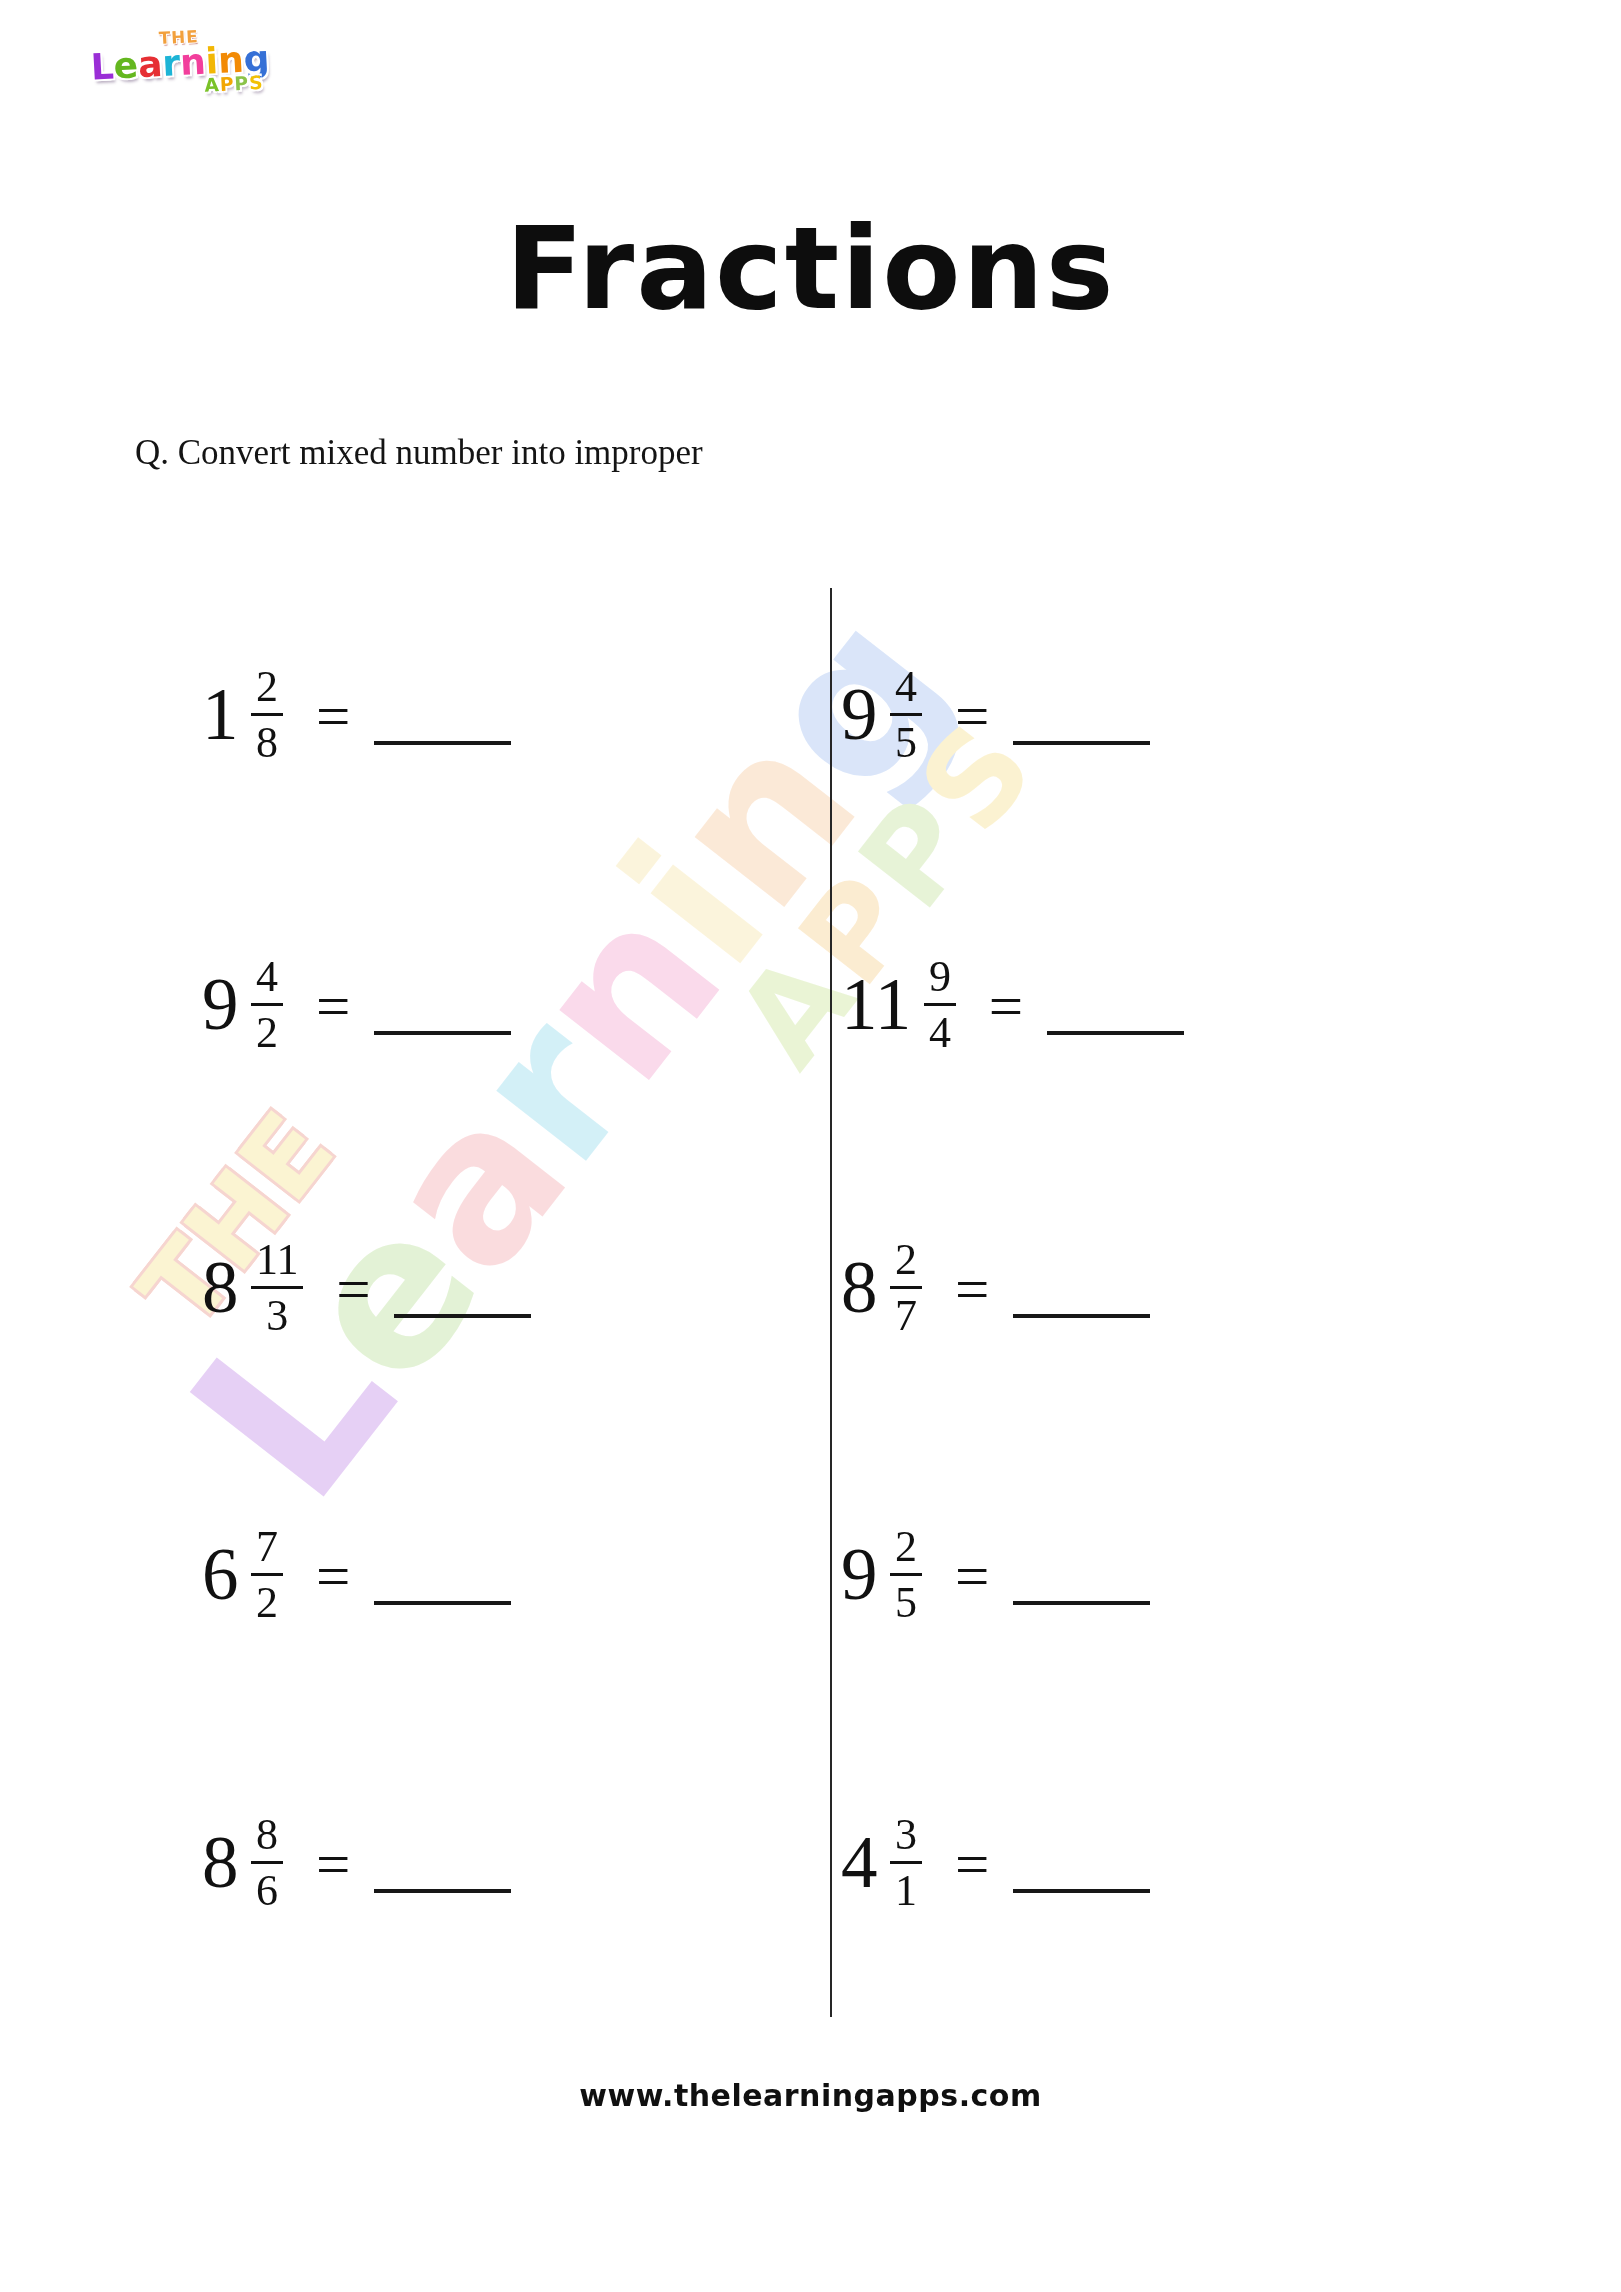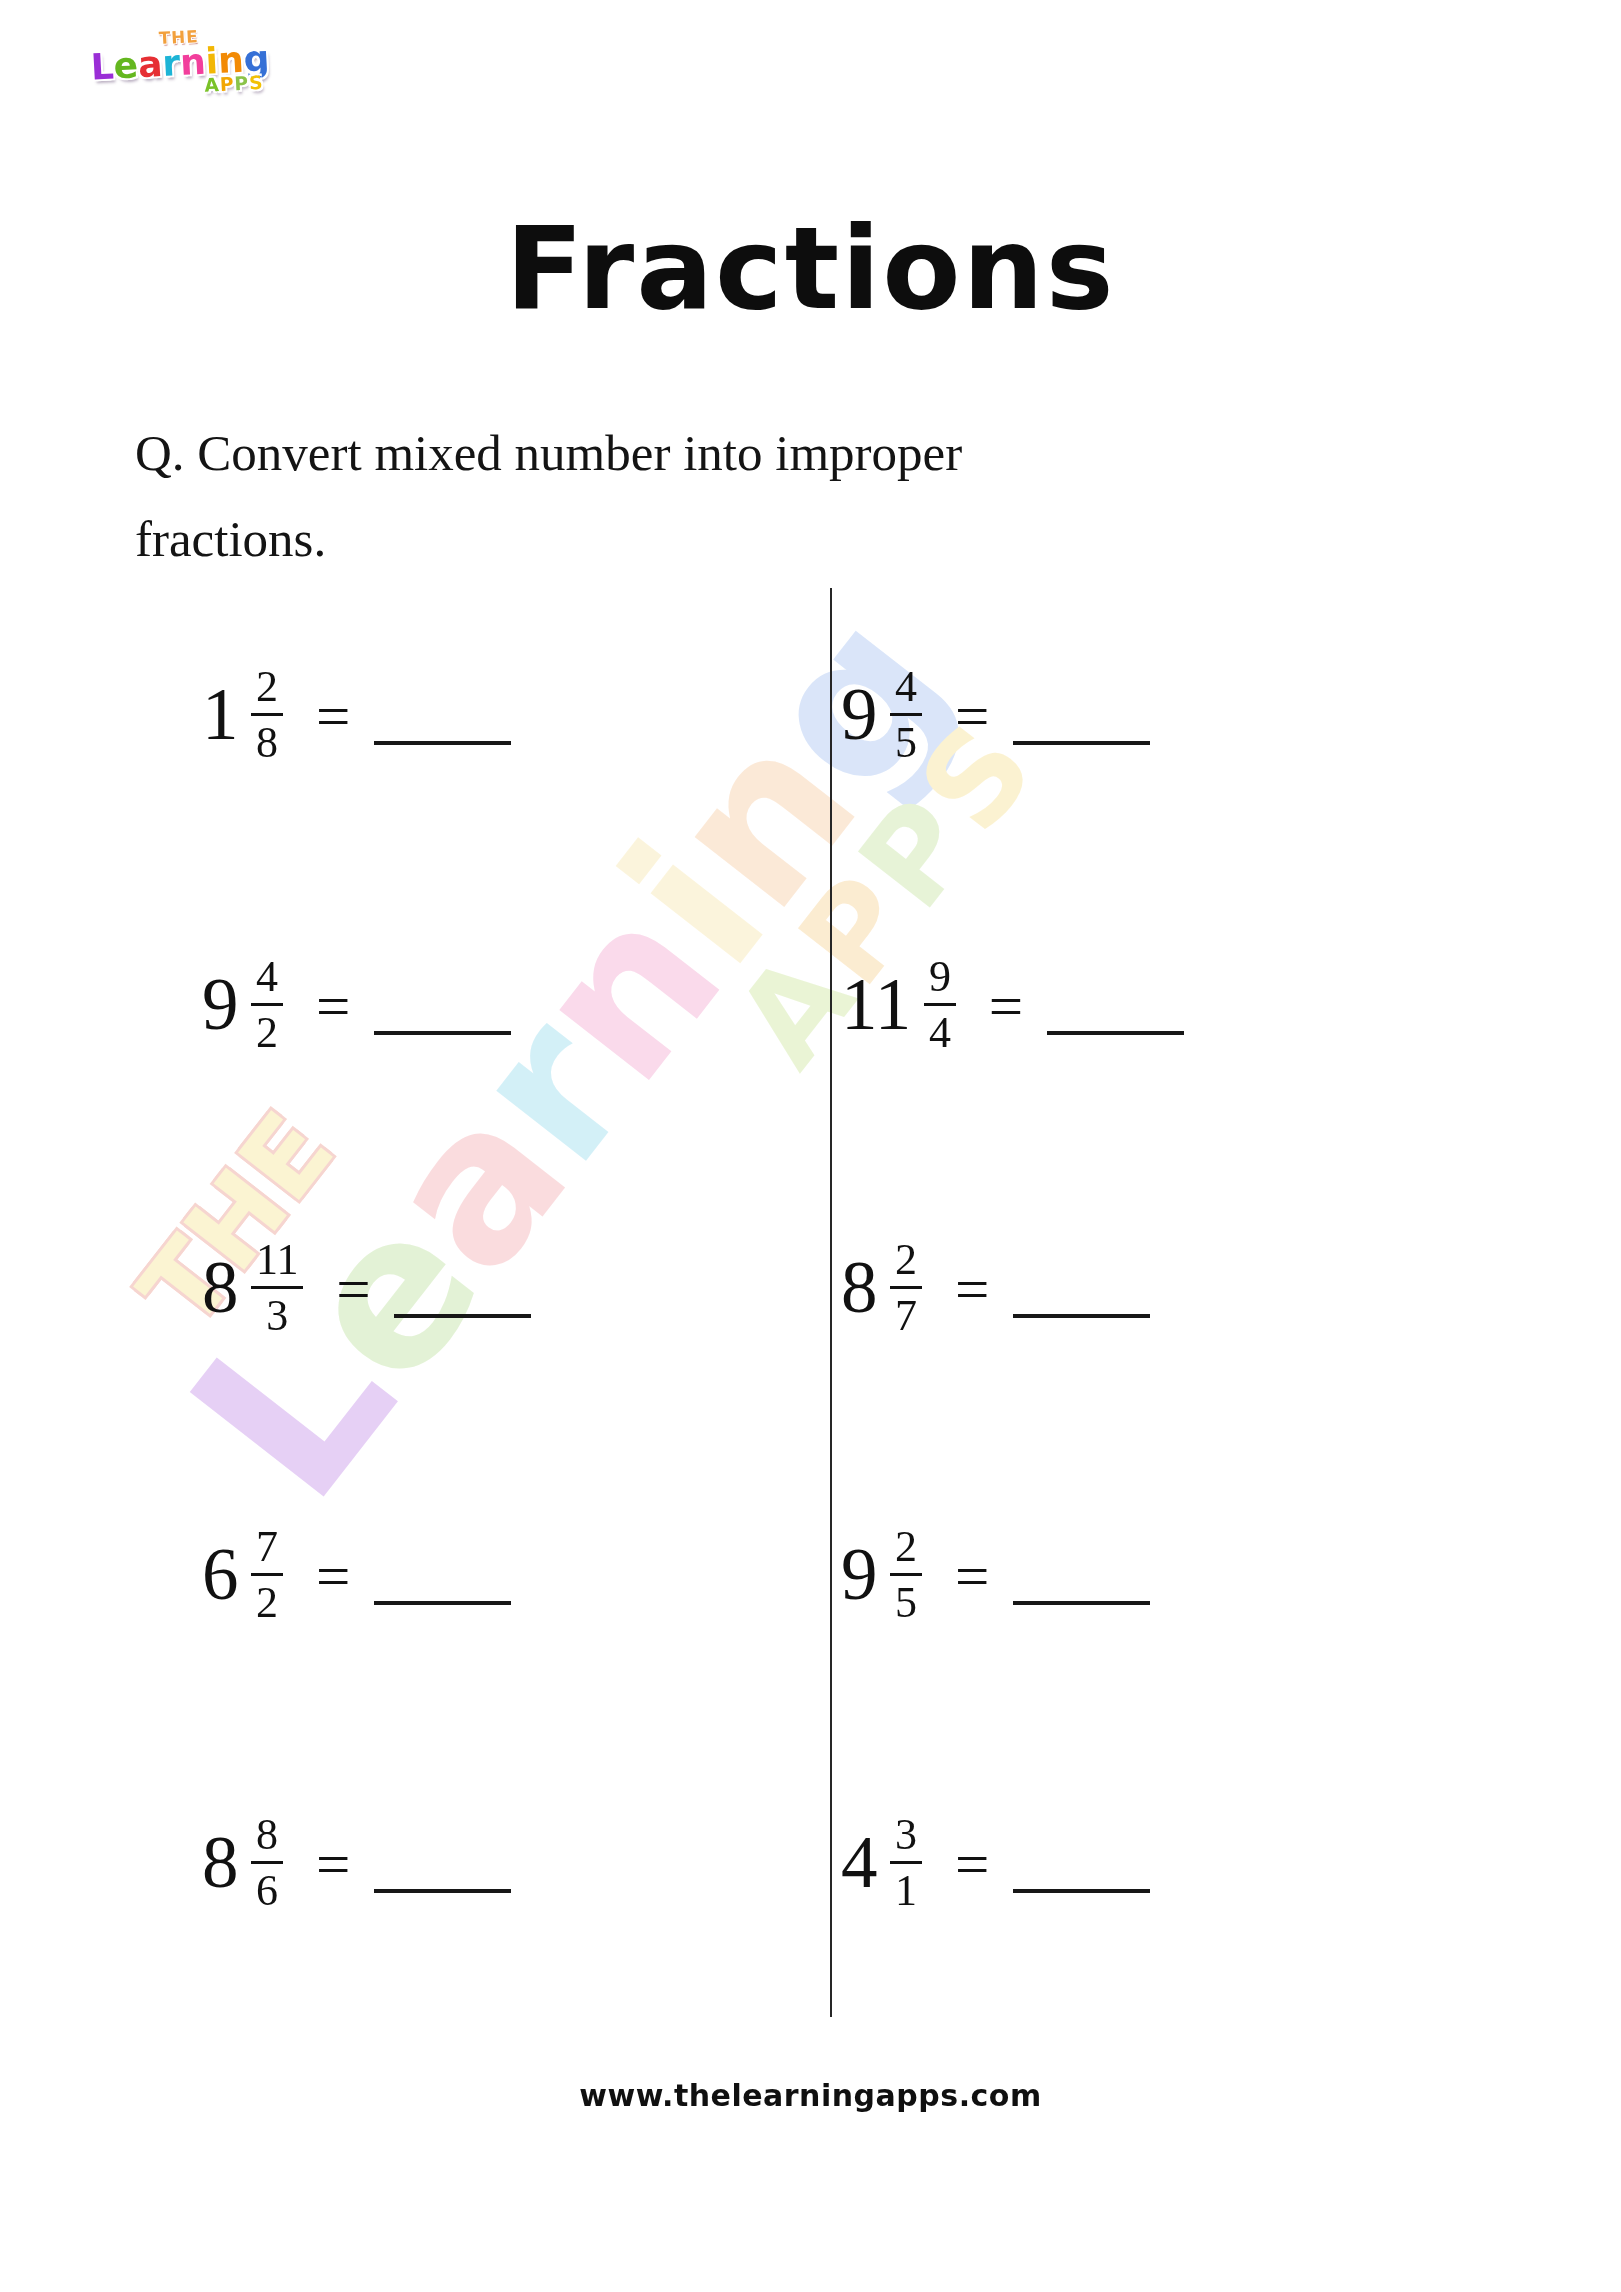--- a/index.html
+++ b/index.html
@@ -17,21 +17,21 @@
     text-shadow:-1px -1px 0 #fff, 1px -1px 0 #fff, -1px 1px 0 #fff, 1px 1px 0 #fff, 1px 2px 1px rgba(160,40,30,.55); }
   .logo-learning { font-size:36px; line-height:1; margin-top:-2px; white-space:nowrap; }
   .logo-learning span, .logo-apps span {
     text-shadow:-2px -2px 0 #fff, 2px -2px 0 #fff, -2px 2px 0 #fff, 2px 2px 0 #fff, 2px 3.9px 2.9px rgba(60,30,80,.35); }
   .logo-apps { font-size:18.6px; line-height:1; margin-top:-2.9px; text-align:right; padding-right:15.7px; letter-spacing:1px; }
 
   
   .title { position:absolute; top:202px; left:0; width:100%; text-align:center;
     font-family:"DejaVu Sans", sans-serif; font-weight:900; font-size:114px;
     letter-spacing:2px; color:#0d0d0d; z-index:2; }
-  .question { position:absolute; left:135px; top:410px; font-size:51px; line-height:86px;
+  .question { position:absolute; left:135px; top:410px; font-size:35px; line-height:86px;
     color:#141414; z-index:2; }
 
   
   .watermark { position:absolute; left:568px; top:1049px;
     transform:translate(-50%,-50%) rotate(-52deg);
     font-family:"DejaVu Sans", sans-serif; font-weight:900; z-index:1;
     opacity:.55; pointer-events:none; white-space:nowrap; }
   .wm-the { font-size:106px; margin-left:69px; margin-bottom:-25.5px; color:#f8ecae;
     text-shadow:-2.9px -2.9px 0 #f0b4aa, 2.9px -2.9px 0 #f0b4aa, -2.9px 2.9px 0 #f0b4aa, 2.9px 2.9px 0 #f0b4aa; }
   .wm-learning { font-size:208px; line-height:1.05; }
@@ -68,21 +68,20 @@
 <div class="logo">
   <div class="logo-the">THE</div>
   <div class="logo-learning" id="logo-learning"><span style="color: rgb(154, 46, 214);">L</span><span style="color: rgb(100, 183, 31);">e</span><span style="color: rgb(230, 47, 52);">a</span><span style="color: rgb(29, 180, 214);">r</span><span style="color: rgb(242, 62, 156);">n</span><span style="color: rgb(242, 183, 5);">i</span><span style="color: rgb(242, 138, 5);">n</span><span style="color: rgb(54, 112, 214);">g</span></div>
   <div class="logo-apps" id="logo-apps"><span style="color: rgb(122, 194, 41);">A</span><span style="color: rgb(242, 167, 5);">P</span><span style="color: rgb(139, 195, 74);">P</span><span style="color: rgb(242, 193, 5);">S</span></div>
 </div>
 
 <div class="title">Fractions</div>
 
 <div class="question">
   <div>Q. Convert mixed number into improper</div>
-  <div>fractions.</div>
 </div>
 
 <div class="divider"></div>
 
 <div class="problem" style="left:202px; top:631px;">
   <span class="whole">1</span>
   <span class="frac">
     <span class="num">2</span>
     <span class="den">8</span>
   </span>

